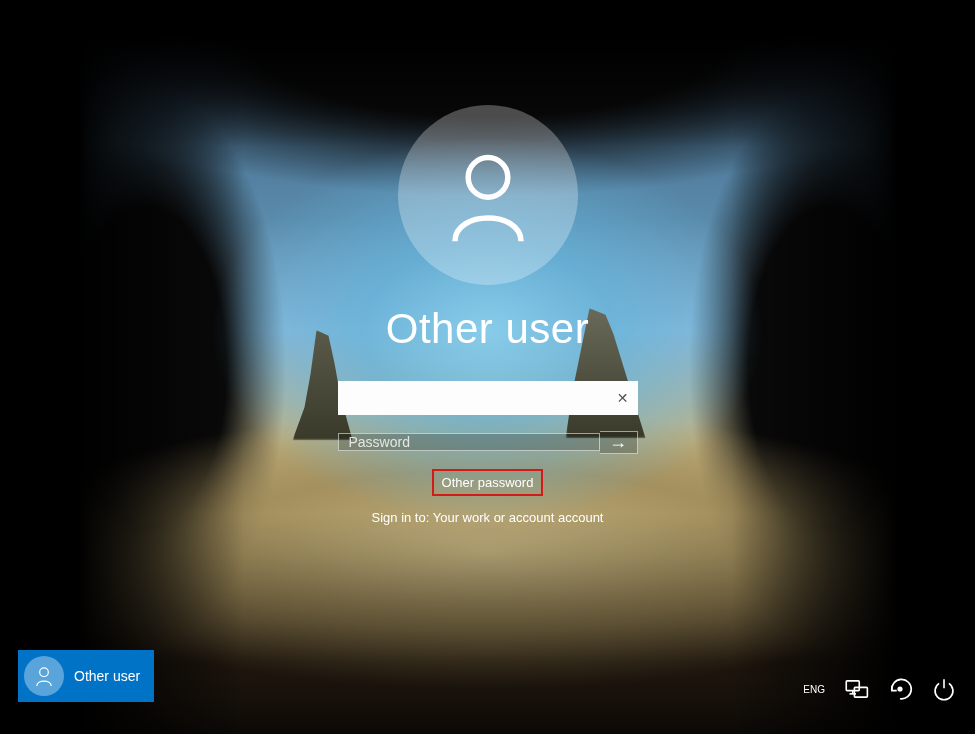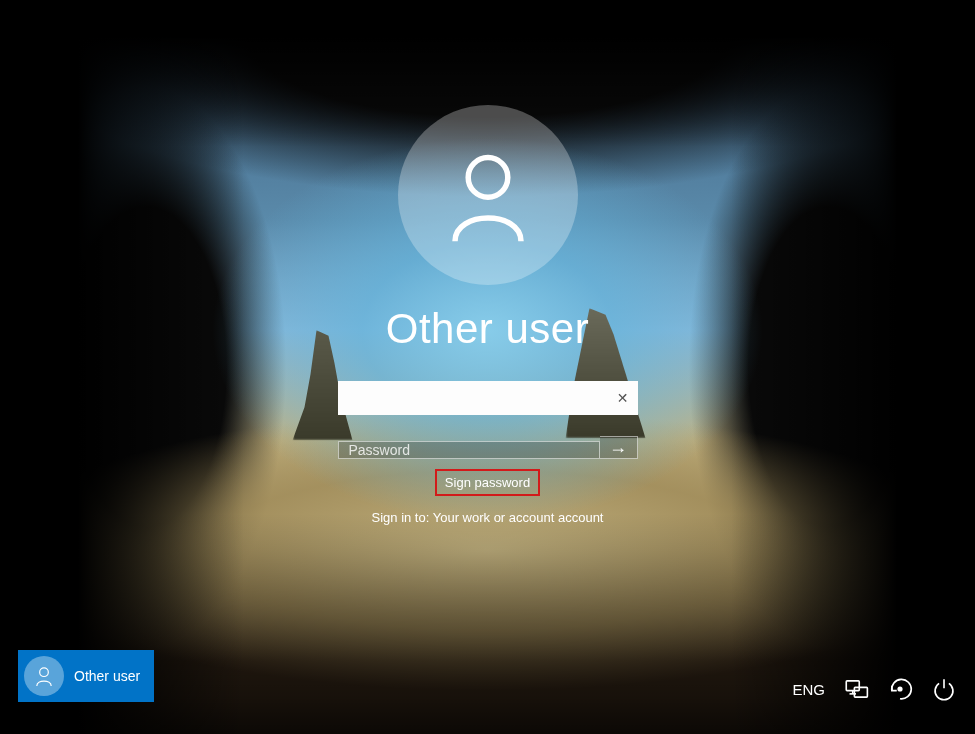--- a/index.html
+++ b/index.html
@@ -109,21 +109,21 @@
       display: flex;
       align-items: center;
       justify-content: center;
       cursor: pointer;
       color: #555;
       font-size: 14px;
     }
     .password-row {
       margin-top: 10px;
       display: flex;
-      align-items: flex-end;
+      align-items: center;
       height: 34px;
       width: 300px;
     }
     .password-input {
       flex: 1;
       background: rgba(0,0,0,0.2);
       border: 1.5px solid rgba(255,255,255,0.55);
       padding: 0 10px;
       font-size: 14px;
       color: #fff;
@@ -191,21 +191,21 @@
     .bottom-right {
       position: absolute;
       right: 18px;
       bottom: 32px;
       display: flex;
       align-items: center;
       gap: 18px;
       color: #fff;
     }
     .lang-label {
-      font-size: 15px;
+      font-size: 10px;
       cursor: pointer;
       margin-left: 23px;
     }
     .tray-icon {
       width: 26px;
       height: 26px;
       display: flex;
       align-items: center;
       justify-content: center;
       cursor: pointer;
@@ -240,21 +240,21 @@
     </button>
   </div>
 
   <div class="password-row">
     <input type="password" class="password-input" placeholder="Password" style="">
     <button class="submit-btn">
       <span>→</span>
     </button>
   </div>
 
-  <div class="reset-link">Sign password</div>
+  <div class="reset-link">Other password</div>
 
   <div class="signin-hint">Sign in to: Your work or account account</div>
 </div>
 
 <div class="bottom-left">
   <div class="small-avatar">
     <svg viewBox="0 0 100 100">
       <circle cx="50" cy="34" r="18"></circle>
       <path d="M20 92 C20 64 80 64 80 92"></path>
     </svg>

